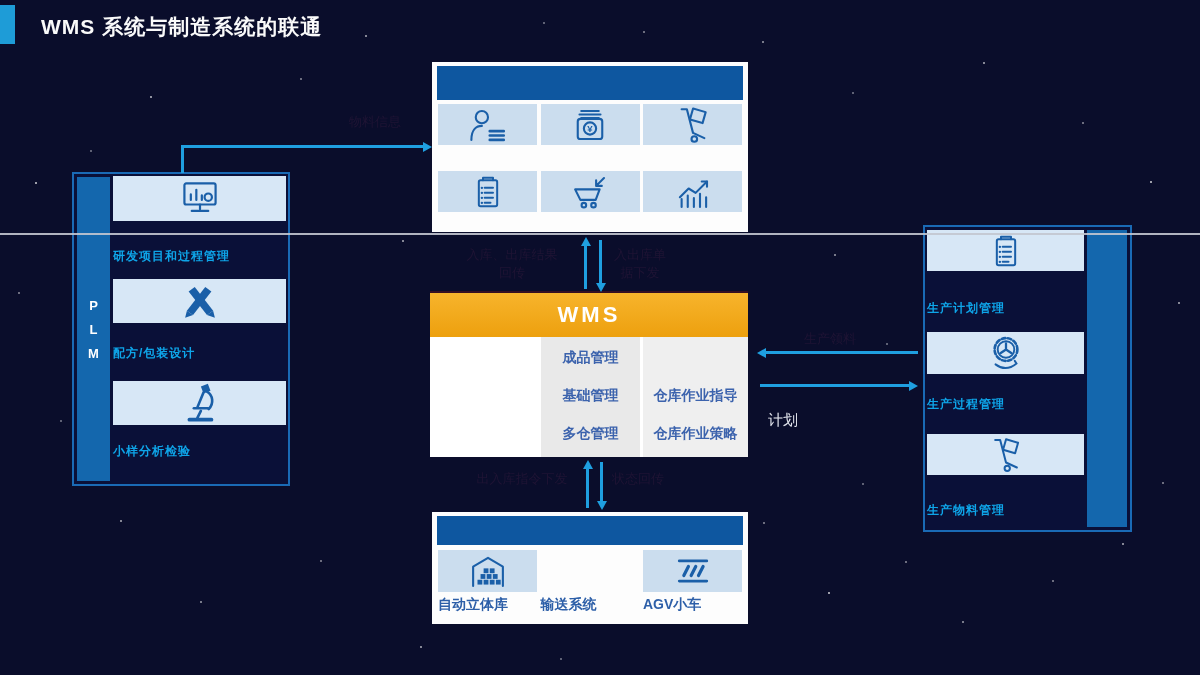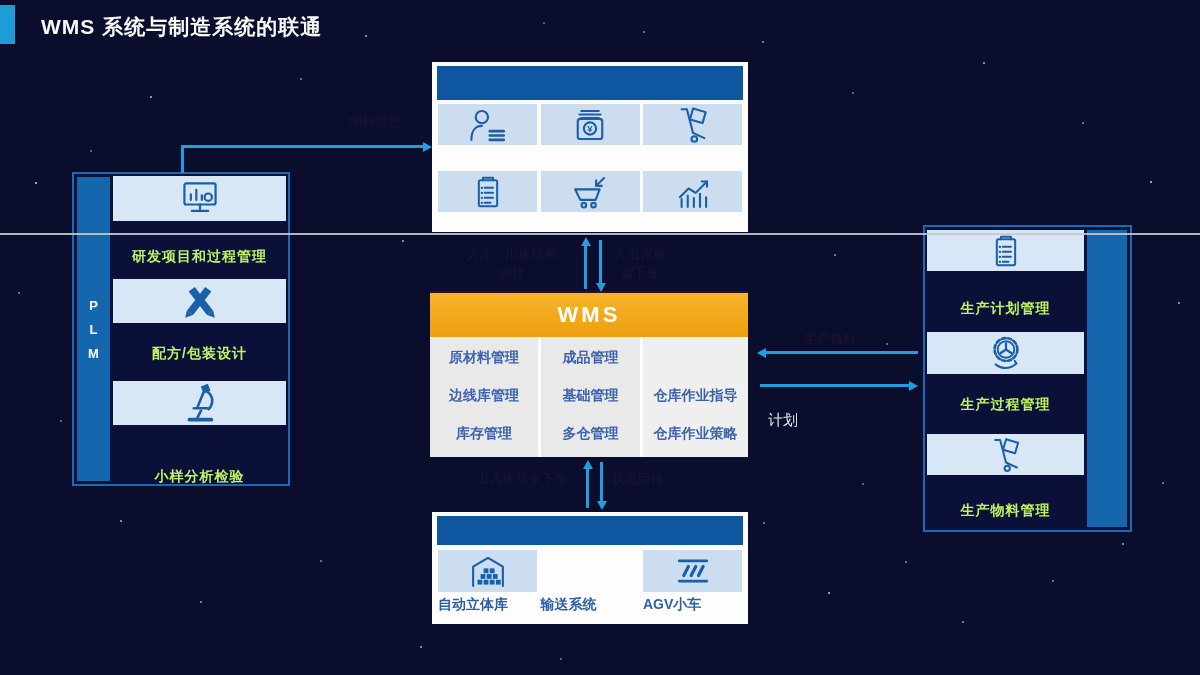--- a/index.html
+++ b/index.html
@@ -32,21 +32,21 @@
   .mes{left:923px;top:225px;width:205px;height:303px;}
   .side-bar{position:absolute;top:3px;bottom:3px;width:33px;background:#1467ad;
             display:flex;flex-direction:column;align-items:center;justify-content:center;gap:9px;
             color:#fff;font-weight:bold;font-size:13px;}
   .plm .side-bar{left:3px;}
   .mes .side-bar{right:3px;width:40px;}
   .side-content{position:absolute;top:0;bottom:0;}
   .plm .side-content{left:39px;right:2px;}
   .mes .side-content{left:2px;right:46px;}
   .icon-row{position:absolute;left:0;right:0;background:#d7e7f6;display:flex;align-items:center;justify-content:center;}
-  .side-label{position:absolute;left:0;right:0;text-align:center;color:#bef264;font-size:14px;font-weight:bold;
+  .side-label{position:absolute;left:0;right:0;color:#0ea5e9;font-size:12px;font-weight:bold;
               letter-spacing:1px;}
 
   
   .top-box{position:absolute;left:432px;top:62px;width:316px;height:170px;background:#fdfdfd;z-index:3;}
   .blue-header{position:absolute;left:5px;right:5px;background:#0e57a0;}
   .top-box .blue-header{top:4px;height:34px;}
   .cell-row{position:absolute;left:6px;right:6px;display:flex;justify-content:space-between;}
   .cell{width:99px;height:41px;background:#cbddee;display:flex;align-items:center;justify-content:center;}
 
   
@@ -128,21 +128,21 @@
       <div class="icon-row" style="top:207px;height:44px;">
         <svg class="icn" width="42" height="42" viewBox="0 0 48 46">
           <path class="fl" d="M25 4 l8 -3 3 8 -8 3 z"></path>
           <path class="stk" stroke-width="3" d="M28 11 l-7 17"></path>
           <path class="stk" stroke-width="3" d="M32 10 c7 4 8 14 2 20"></path>
           <path class="stk" stroke-width="3" d="M17 29 h16"></path>
           <path class="stk" stroke-width="3" d="M25 32 l-4 8"></path>
           <path class="stk" stroke-width="4.5" d="M12 42 h25"></path>
         </svg>
       </div>
-      <div class="side-label" style="top:294px;">小样分析检验</div>
+      <div class="side-label" style="top:269px;">小样分析检验</div>
     </div>
   </div>
 
   <div class="top-box">
     <div class="blue-header"></div>
     <div class="cell-row" style="top:42px;">
       <div class="cell">
         <svg class="icn" width="42" height="36" viewBox="0 0 48 40">
           <circle class="st" cx="17" cy="11" r="7"></circle>
           <path class="st" d="M5 37 C5 25 11 21 17 21"></path>
@@ -188,25 +188,20 @@
           <path class="st" d="M9 26 L19 16 L27 21 L40 8"></path>
           <path class="st" d="M34 8 h6 v6"></path>
         </svg>
       </div>
     </div>
   </div>
 
   <div class="wms-box">
     <div class="wms-header">WMS</div>
     <div class="wms-body">
-      <div class="wms-col wms-col1">
-        <div class="wms-item" style="top:6px;">原材料管理</div>
-        <div class="wms-item" style="top:44px;">边线库管理</div>
-        <div class="wms-item" style="top:82px;">库存管理</div>
-      </div>
       <div class="wms-col wms-col2">
         <div class="wms-item" style="top:6px;">成品管理</div>
         <div class="wms-item" style="top:44px;">基础管理</div>
         <div class="wms-item" style="top:82px;">多仓管理</div>
       </div>
       <div class="wms-col wms-col3">
         <div class="wms-item" style="top:44px;">仓库作业指导</div>
         <div class="wms-item" style="top:82px;">仓库作业策略</div>
       </div>
     </div>

